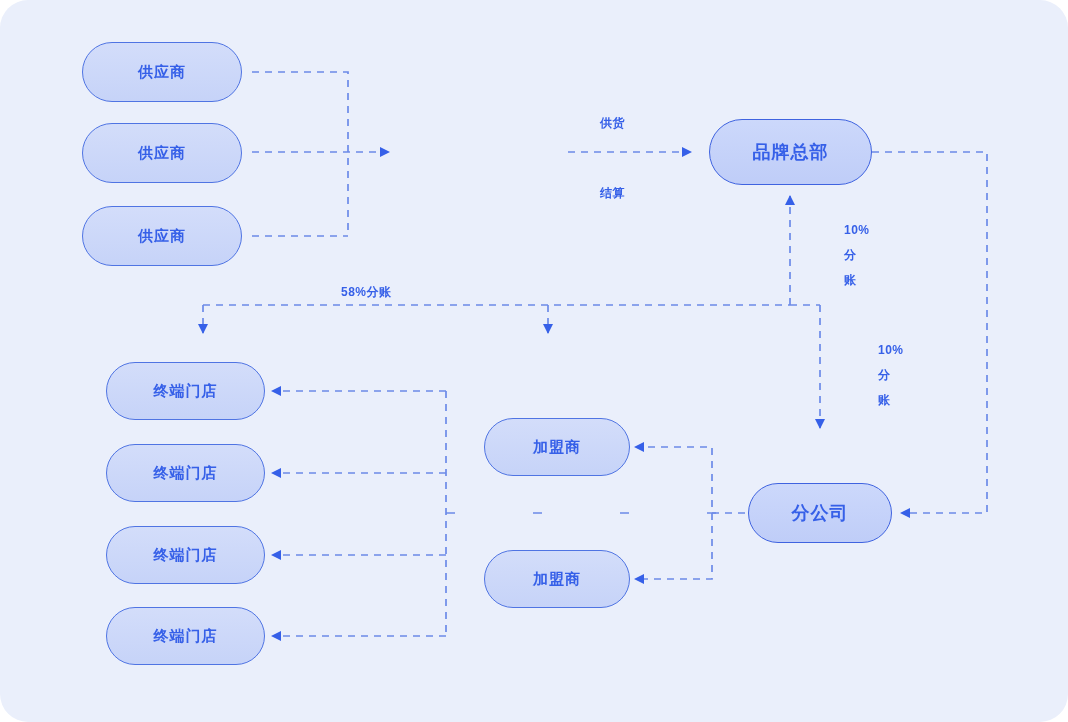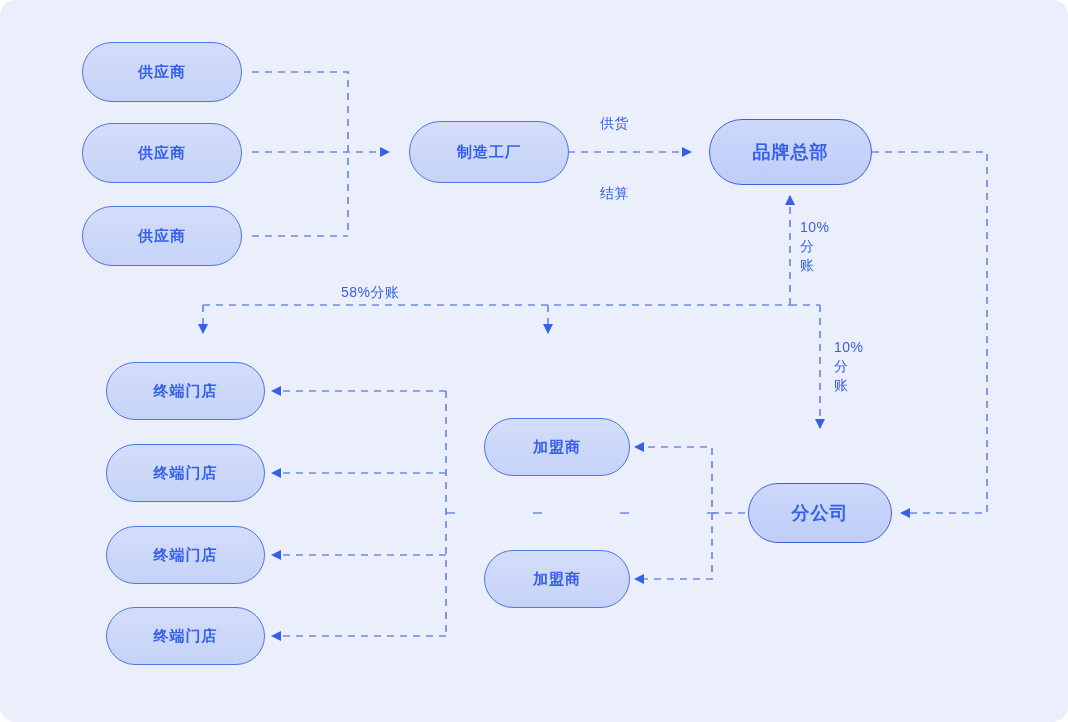--- a/index.html
+++ b/index.html
@@ -2,21 +2,21 @@
 <html><head>
 <meta charset="utf-8">
 <title>Supply Chain Revenue Split Flow</title>
 <style>
   html,body{margin:0;padding:0;background:#ffffff;}
   body{font-family:"Liberation Sans","DejaVu Sans",sans-serif;}
   #canvas{
     position:relative;
     width:1068px;height:722px;
     background:#eaeffb;
-    border-radius:15px;
+    border-radius:28px;
     overflow:hidden;
   }
   #edges{position:absolute;left:0;top:0;width:1068px;height:722px;}
   .node{
     position:absolute;
     box-sizing:border-box;
     display:flex;align-items:center;justify-content:center;
     background:linear-gradient(180deg,#d3ddfa 0%,#c6d3f8 100%);
     border:1.6px solid #4f74e3;
     border-radius:999px;
@@ -28,30 +28,31 @@
   }
   .node.sm{font-size:15px;}
   .node.lg{font-size:18px;}
   .node.strong{
     background:linear-gradient(180deg,#ccd8fb 0%,#bfcdf8 100%);
     border-color:#3f63e0;
   }
   .edge-label{
     position:absolute;
     color:#3660e8;
-    font-size:14px;
-    font-weight:400;
+    font-size:12px;
+    font-weight:700;
     letter-spacing:.5px;
     white-space:nowrap;
     z-index:4;
   }
   .edge-label.stack{
-    line-height:19px;
+    line-height:25px;
     text-align:left;
     white-space:pre-line;
+    margin-left:44px;
   }
 </style>
 </head>
 <body>
 
 <div id="canvas">
 
   <svg id="edges" viewBox="0 0 1068 722" xmlns="http://www.w3.org/2000/svg">
     <defs>
       <marker id="ar-r" markerWidth="11" markerHeight="11" refX="2" refY="5.5" orient="0" markerUnits="userSpaceOnUse">
@@ -106,23 +107,20 @@
   <div class="node sm" style="left:82px;top:42px;width:160px;height:60px;">
     <span>供应商</span>
   </div>
   <div class="node sm" style="left:82px;top:123px;width:160px;height:60px;">
     <span>供应商</span>
   </div>
   <div class="node sm" style="left:82px;top:206px;width:160px;height:60px;">
     <span>供应商</span>
   </div>
 
-  <div class="node sm" style="left:409px;top:121px;width:160px;height:62px;">
-    <span>制造工厂</span>
-  </div>
 
   <div class="node lg strong" style="left:748px;top:483px;width:144px;height:60px;">
     <span>分公司</span>
   </div>
 
   <div class="node lg strong" style="left:709px;top:119px;width:163px;height:66px;">
     <span>品牌总部</span>
   </div>
 
   <div class="node sm" style="left:484px;top:418px;width:146px;height:58px;">

